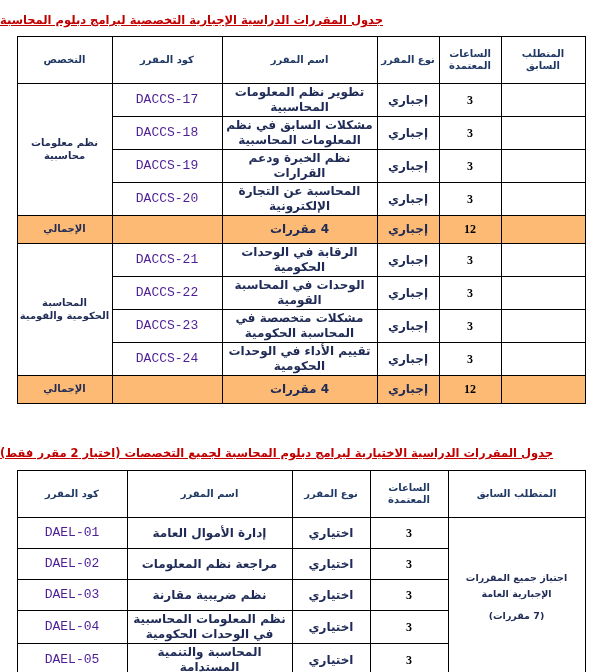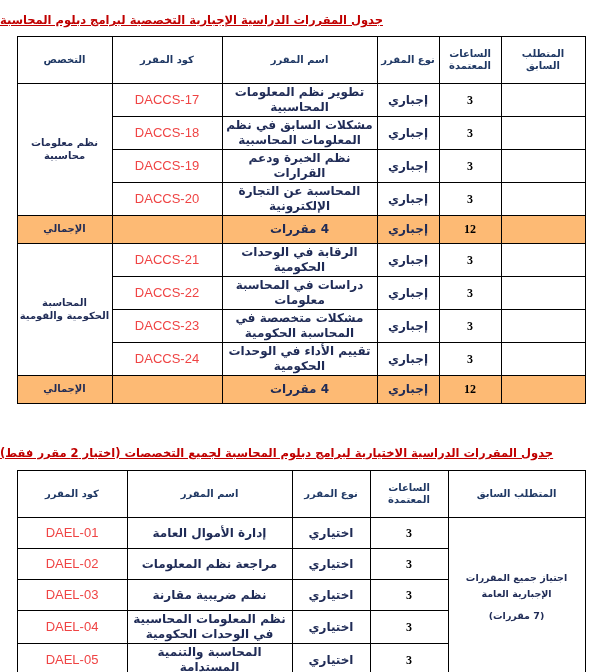--- a/index.html
+++ b/index.html
@@ -57,23 +57,23 @@
   .t2 col.d-code{width:110px;}
   .t2 col.d-name{width:165px;}
   .t2 col.d-type{width:78px;}
   .t2 col.d-hrs{width:78px;}
   .t2 col.d-prereq{width:137px;}
 
   .t1 tbody td{height:25px;}
   .t2 tbody td{height:28px;}
 
   .code-cell{
-    font-family:Liberation Sans, sans-serif;
+    font-family:Liberation Mono, monospace;
     font-size:13px;
-    color:#ef4444;
+    color:#4c1d95;
     direction:ltr;
     font-weight:normal;
   }
   .num-cell{
     font-family:"Liberation Serif","DejaVu Serif",serif;
     font-size:12px;
     font-weight:bold;
     color:#000;
   }
   .ar{
@@ -172,21 +172,21 @@
         <td class="num-cell">3</td>
         <td class="ar">إجباري</td>
         <td class="ar">الرقابة في الوحدات الحكومية</td>
         <td class="code-cell">DACCS-21</td>
         <td class="spec-cell" rowspan="4">المحاسبة الحكومية والقومية</td>
       </tr>
       <tr>
         <td class="blank"></td>
         <td class="num-cell">3</td>
         <td class="ar">إجباري</td>
-        <td class="ar">دراسات في المحاسبة معلومات</td>
+        <td class="ar">الوحدات في المحاسبة القومية</td>
         <td class="code-cell">DACCS-22</td>
       </tr>
       <tr>
         <td class="blank"></td>
         <td class="num-cell">3</td>
         <td class="ar">إجباري</td>
         <td class="ar">مشكلات متخصصة في المحاسبة الحكومية</td>
         <td class="code-cell">DACCS-23</td>
       </tr>
       <tr>

